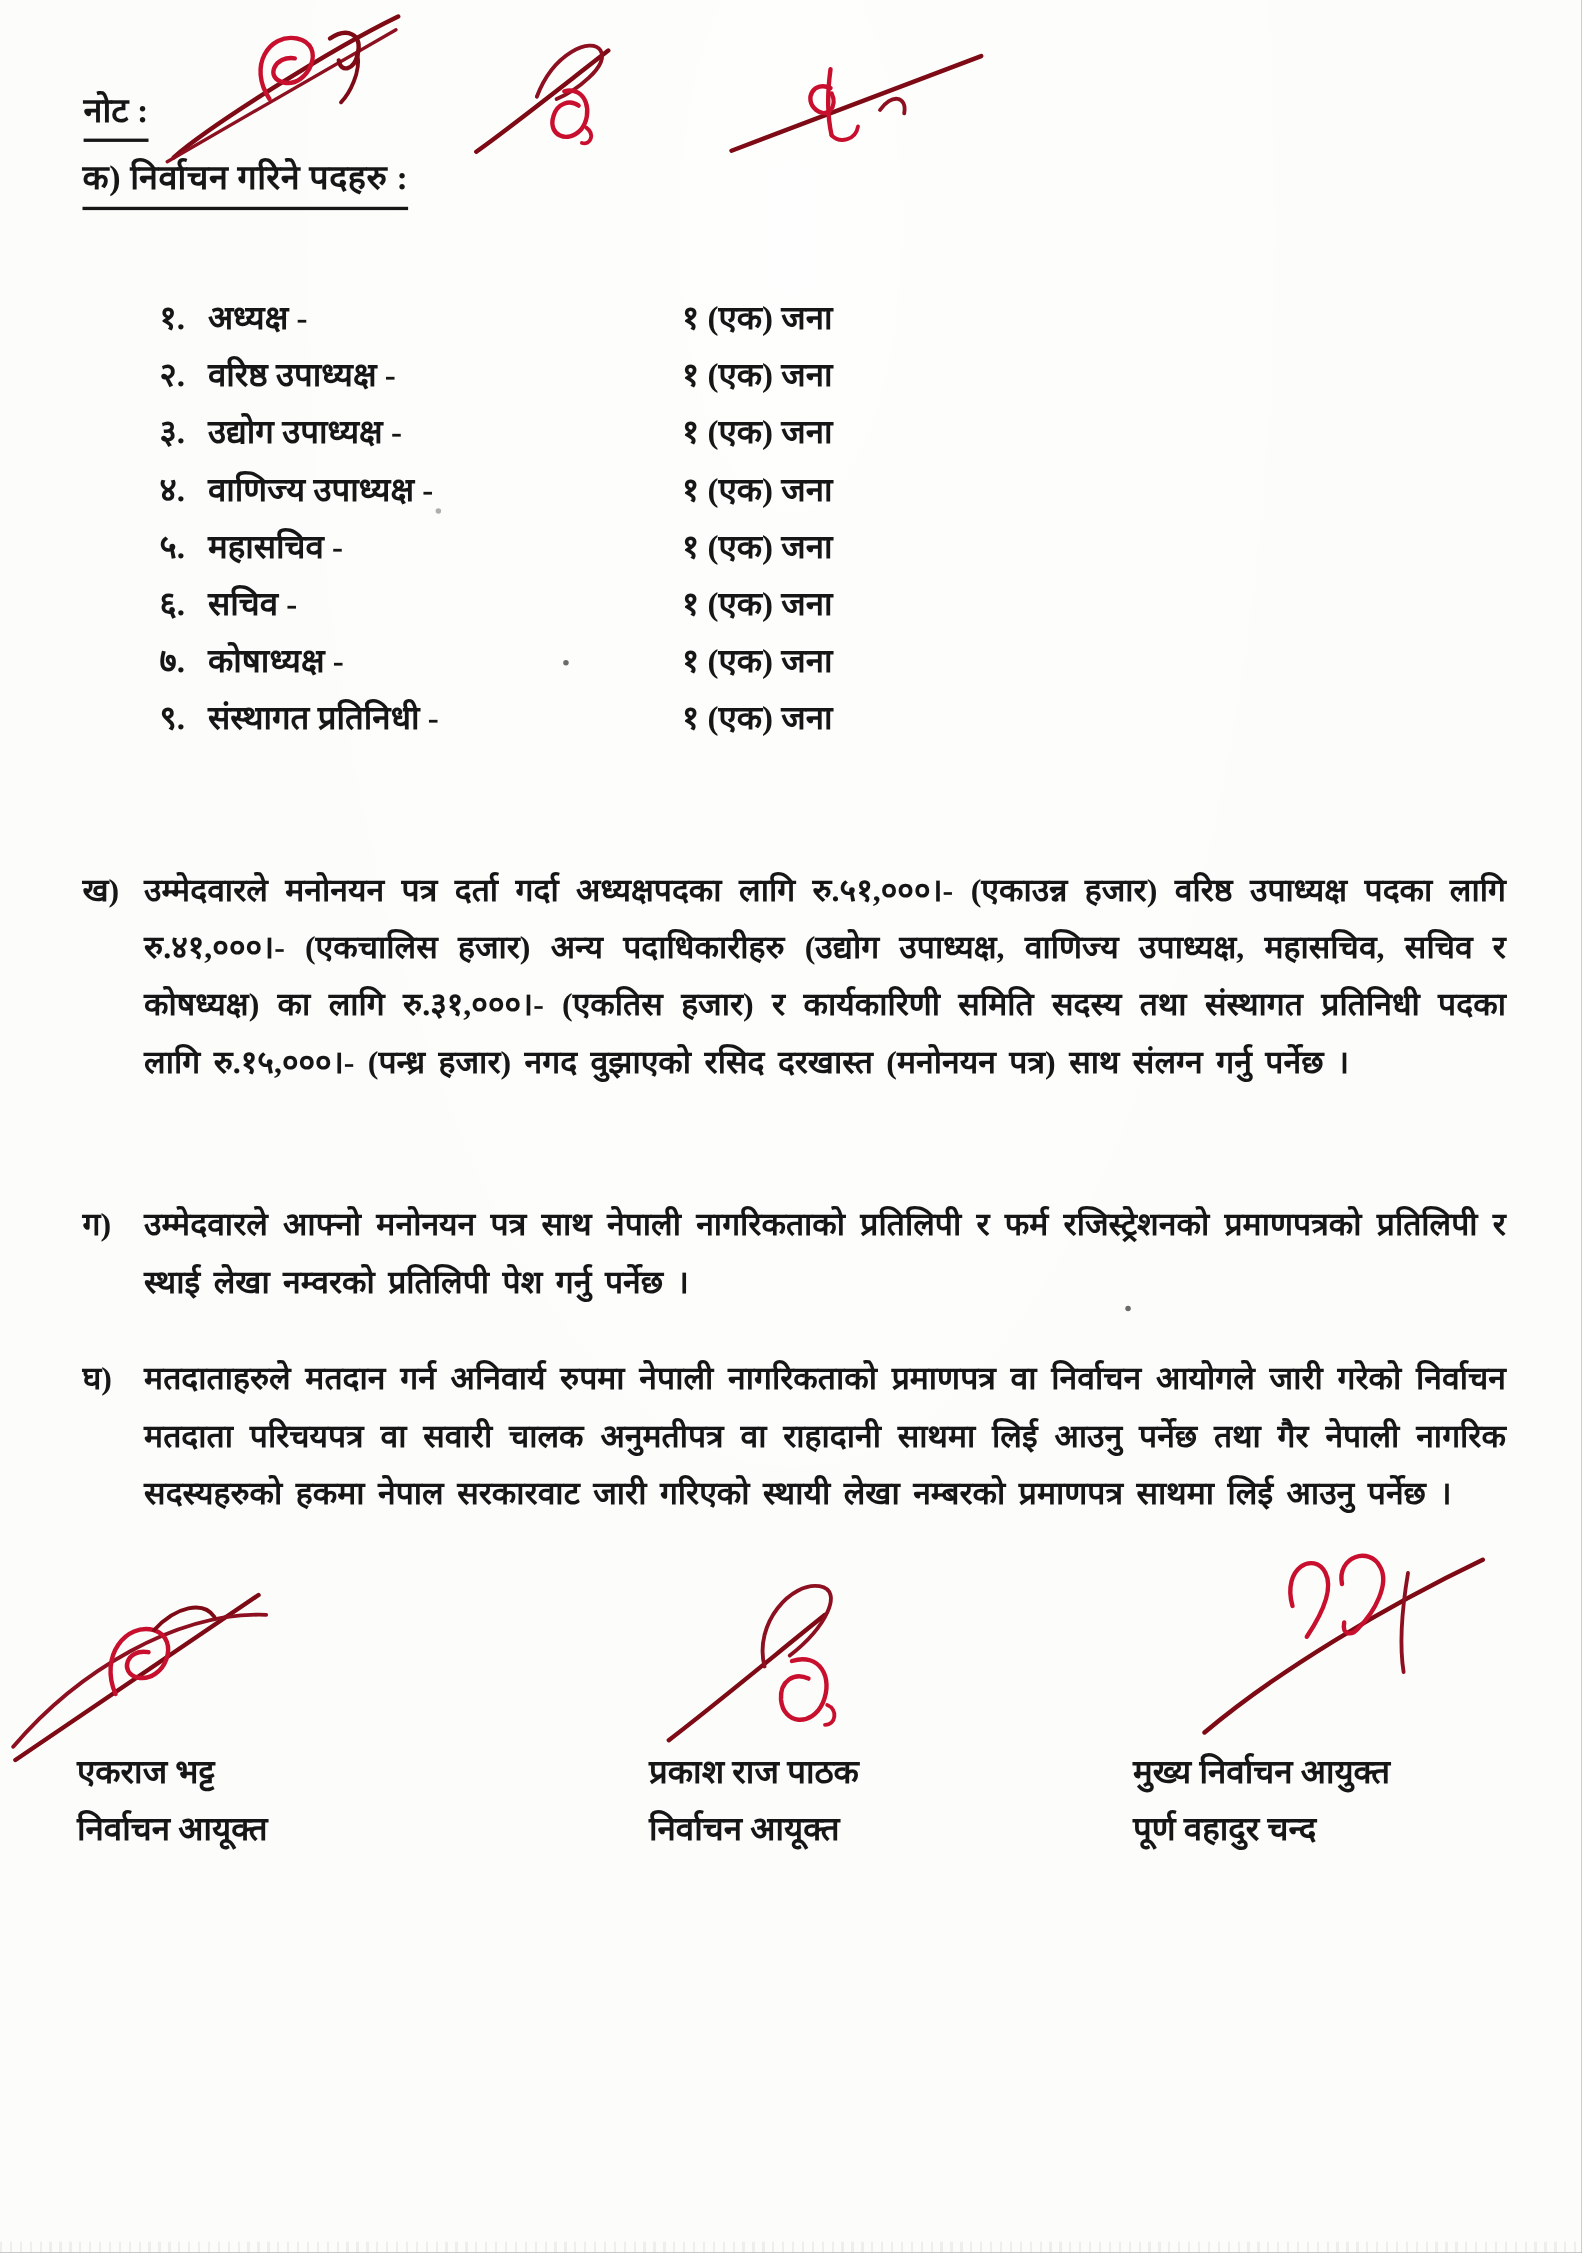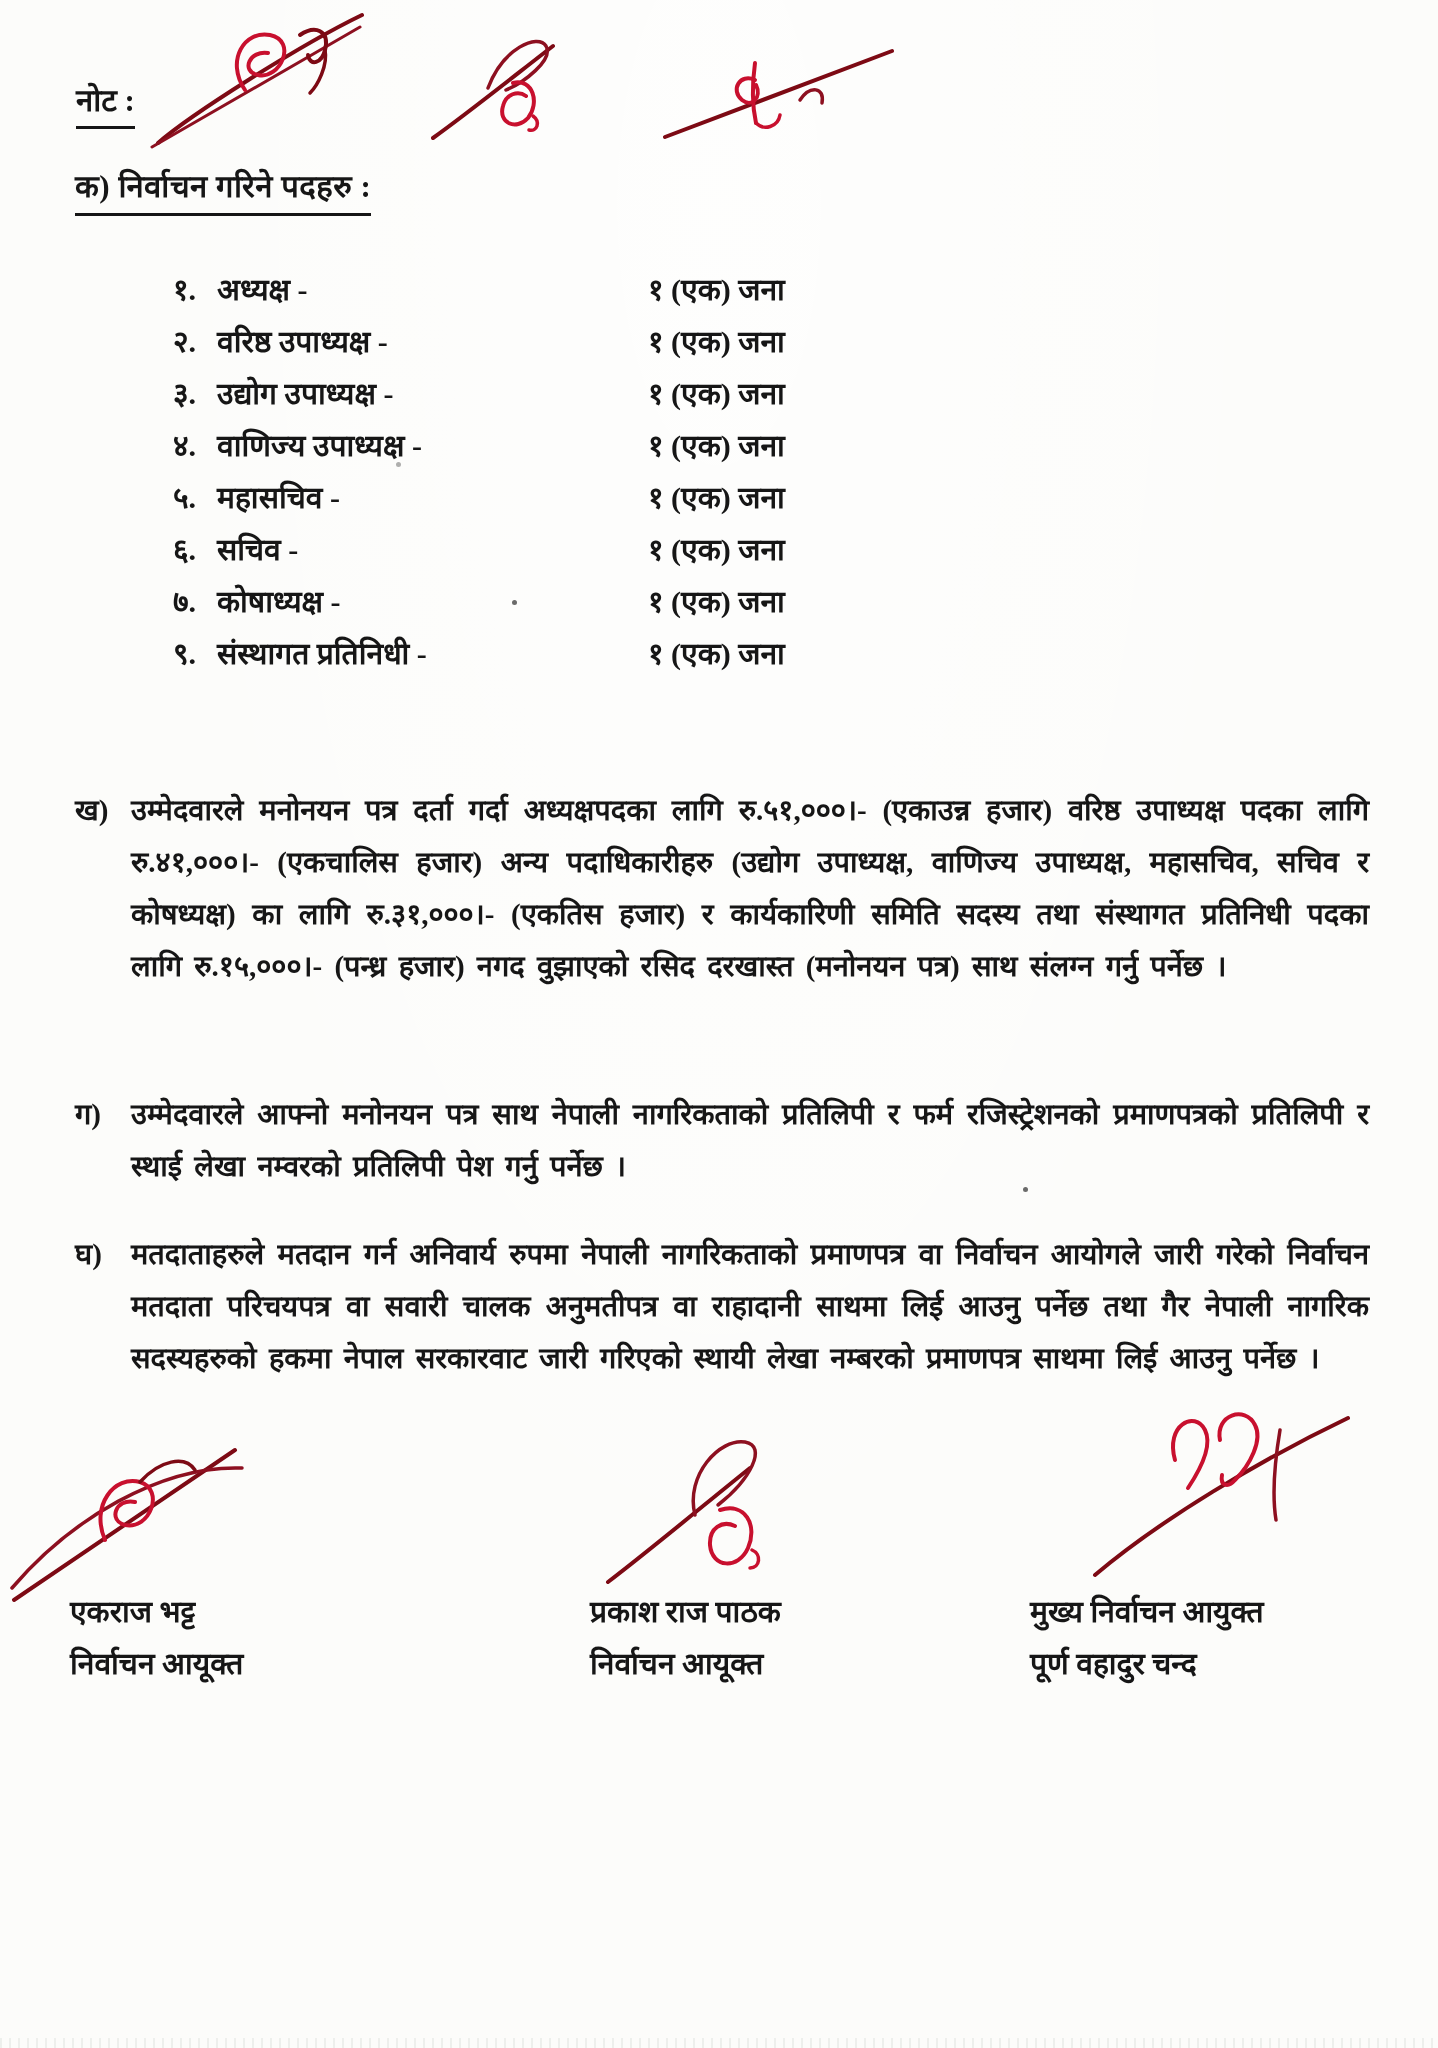--- a/index.html
+++ b/index.html
@@ -19,31 +19,31 @@
     background:repeating-linear-gradient(90deg, rgba(90,110,95,.18) 0 2px, rgba(255,255,255,0) 2px 9px);
     opacity:.5;
   }
   .note-label{
     position:absolute;left:76px;top:78px;
     font-size:31px;font-weight:bold;
     border-bottom:3px solid #161616;
     padding-bottom:6px;
   }
   .heading-a{
-    position:absolute;left:75px;top:164px;
+    position:absolute;left:75px;top:139px;
     font-size:31px;font-weight:bold;
     border-bottom:3px solid #161616;
     padding-bottom:7px;
     letter-spacing:.5px;
   }
   .pos-list{
     position:absolute;left:145px;top:268px;width:760px;
     font-size:30px;font-weight:bold;
   }
-  .pos-row{position:relative;height:52px;line-height:44px;white-space:nowrap;margin-left:28px;}
+  .pos-row{position:relative;height:52px;line-height:44px;white-space:nowrap;}
   .pos-num{display:inline-block;width:44px;}
   .pos-count{position:absolute;left:475px;top:0;}
   .para{
     position:absolute;left:75px;width:1294px;
     font-size:29px;font-weight:bold;line-height:52px;
     display:flex;
   }
   .para-label{flex:none;width:56px;}
   .para-text{flex:1;text-align:justify;word-spacing:5px;font-family:Liberation Serif, serif;}
   .sig-name-block{

